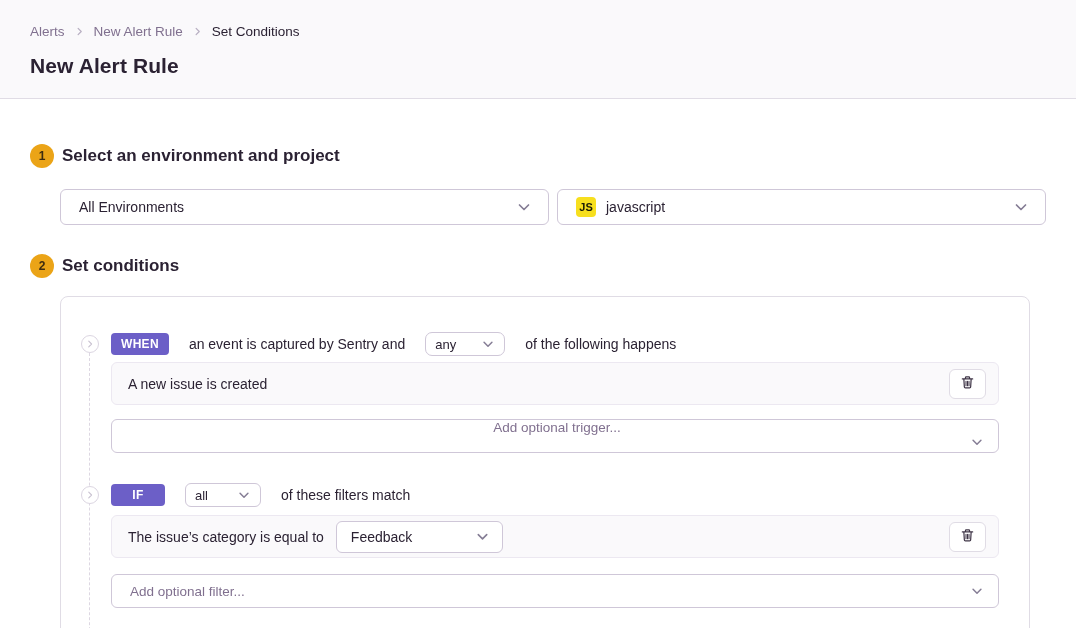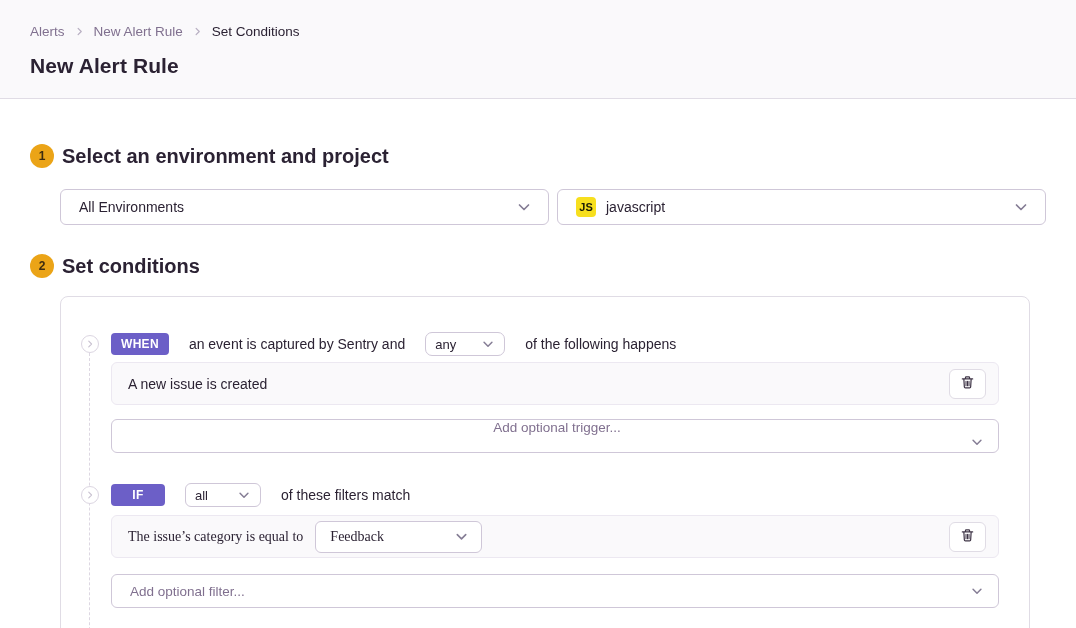--- a/index.html
+++ b/index.html
@@ -38,21 +38,21 @@
   .step-heading { display: flex; align-items: center; gap: 8px; }
   .step-heading.first { margin-top: 45px; }
   .step-heading.second { margin-top: 29px; }
   .step-num {
     width: 24px; height: 24px; border-radius: 50%;
     background: var(--step-yellow);
     color: #3D2C10; font-size: 12px; font-weight: 700;
     display: flex; align-items: center; justify-content: center;
     flex-shrink: 0;
   }
-  .step-heading h2 { font-size: 20px; font-weight: 700; color: var(--text-dark); }
+  .step-heading h2 { font-size: 17px; font-weight: 700; color: var(--text-dark); }
   
   .selects-row { display: flex; gap: 8px; margin: 21px 0 0 30px; }
   .select {
     display: flex; align-items: center;
     border: 1px solid var(--select-border); border-radius: 6px;
     background: #fff; cursor: pointer; font-size: 14px; color: var(--text-dark);
   }
   .select .chev { margin-left: auto; color: #857D95; display: flex; align-items: center; }
   .select.big { flex: 1; height: 36px; padding: 0 16px 0 18px; }
   .js-badge {
@@ -99,21 +99,21 @@
   .select.mini.any { width: 80px; border-radius: 7px; }
   .select.mini.all { width: 76px; }
   .cond-row {
     display: flex; align-items: center;
     height: 43px; margin-top: 7px;
     background: var(--row-bg);
     border: 1px solid var(--row-border); border-radius: 6px;
     padding: 0 12px 0 16px;
     font-size: 14px;
   }
-  .cond-row.filter { margin-top: 9px; font-family: Liberation Serif, serif; }
+  .cond-row.filter { margin-top: 9px; }
   .select.feedback { width: 167px; height: 32px; padding: 0 12px 0 14px; margin-left: 12px; font-size: 14px; }
   .trash-btn {
     margin-left: auto;
     width: 37px; height: 30px;
     background: #fff; border: 1px solid var(--border-light); border-radius: 6px;
     display: flex; align-items: center; justify-content: center;
     color: #3E3446; cursor: pointer;
   }
   .add-select {
     display: flex; align-items: center;

